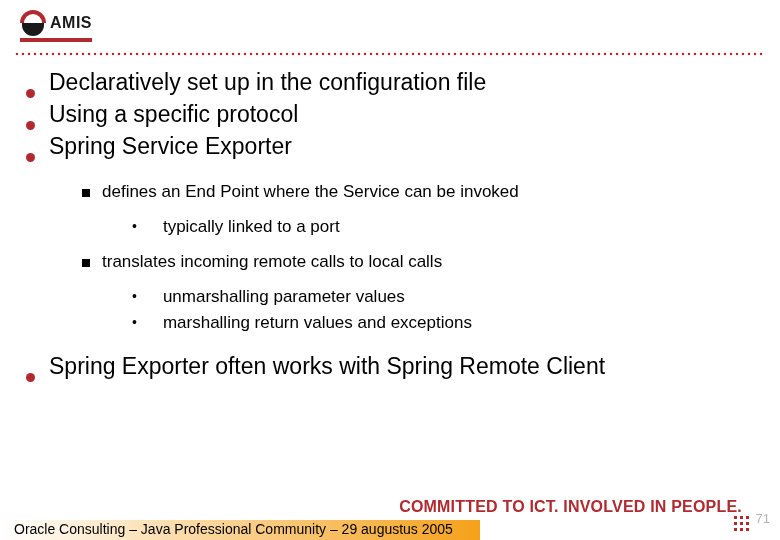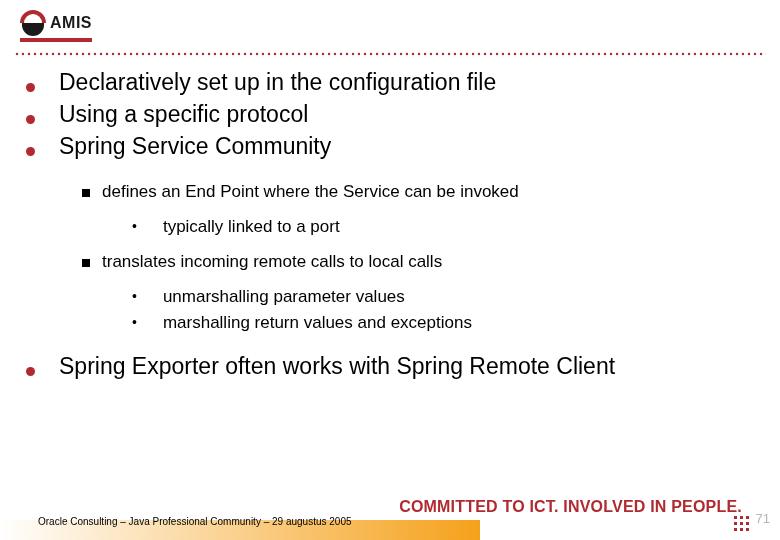--- a/index.html
+++ b/index.html
@@ -80,23 +80,22 @@
       background-position: left center;
     }
     .content {
       padding: 0 20px 0 26px;
       font-size: 20px;
       color: #000;
       line-height: 1.3;
     }
     .bullet-l1 {
       display: flex;
-      align-items: center;
+      align-items: flex-end;
       margin: 2px 0;
-      gap: 10px;
     }
     .bullet-l1 .dot {
       width: 9px;
       height: 9px;
       border-radius: 50%;
       background: #b02a30;
       flex-shrink: 0;
       margin-top: 9px;
       margin-right: 14px;
     }
@@ -146,24 +145,23 @@
       position: absolute;
       left: 0;
       bottom: 0;
       width: 480px;
       height: 20px;
       background: linear-gradient(to right, #fff 0%, #f5a11a 100%);
     }
     .footer-text {
       position: absolute;
       left: 14px;
-      bottom: 13px;
-      font-size: 10px;
+      bottom: 3px;
+      font-size: 14px;
       color: #000;
-      margin-left: 24px;
     }
     .tagline {
       position: absolute;
       right: 38px;
       bottom: 24px;
       font-size: 16px;
       font-weight: bold;
       color: #b02a30;
       letter-spacing: 0.2px;
     }
@@ -213,21 +211,21 @@
   <div class="bullet-l1">
     <span class="dot"></span>
     <span class="txt">Declaratively set up in the configuration file</span>
   </div>
   <div class="bullet-l1">
     <span class="dot"></span>
     <span class="txt">Using a specific protocol</span>
   </div>
   <div class="bullet-l1">
     <span class="dot"></span>
-    <span class="txt">Spring Service Community</span>
+    <span class="txt">Spring Service Exporter</span>
   </div>
 
   <div class="spacer-md"></div>
 
   <div class="bullet-l2">
     <span class="sq"></span>
     <span class="txt">defines an End Point where the Service can be invoked</span>
   </div>
 
   <div class="spacer-sm"></div>

